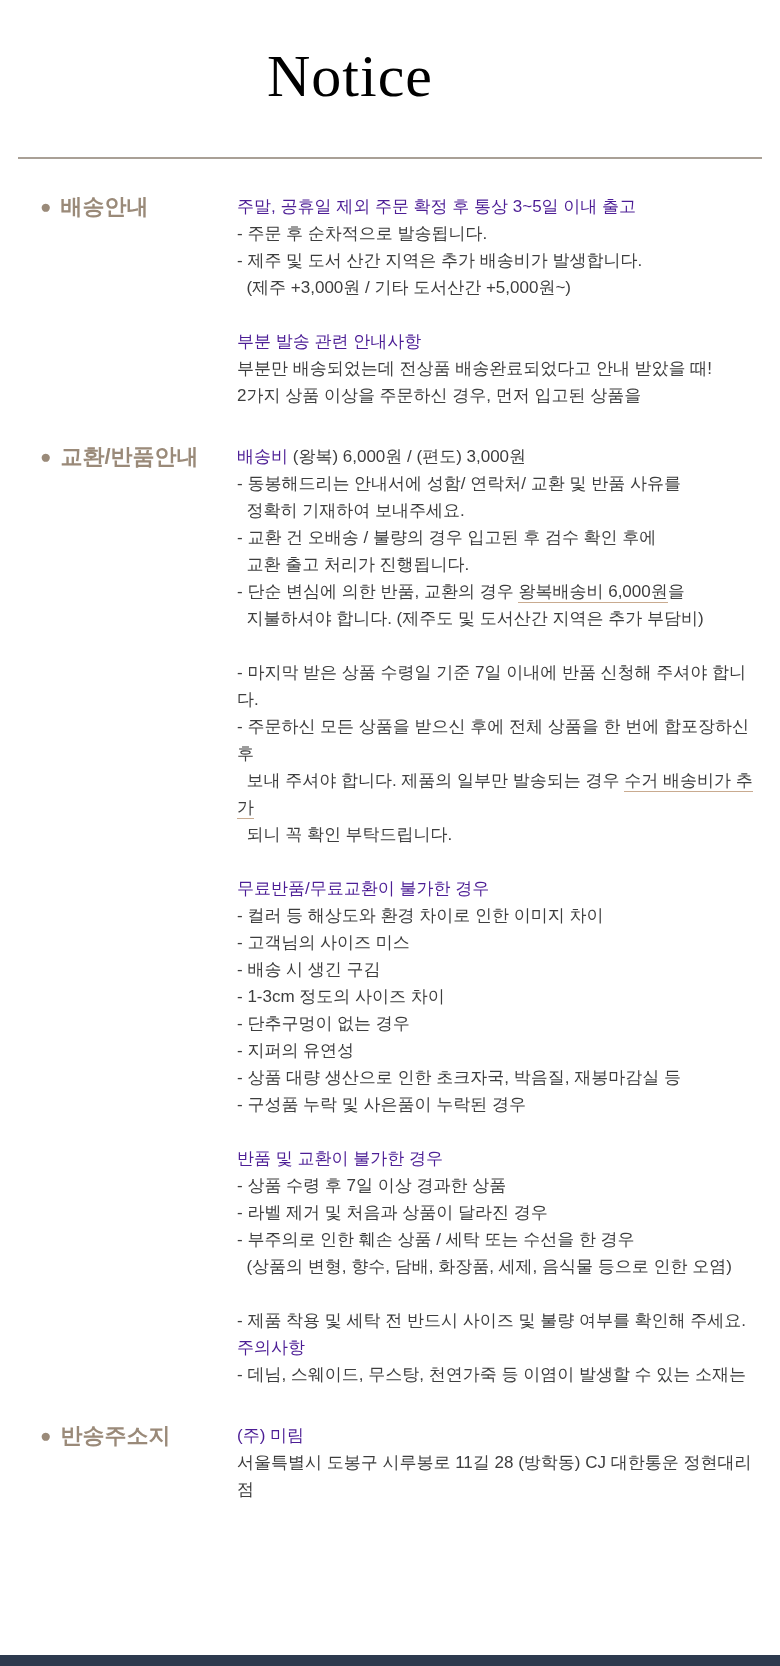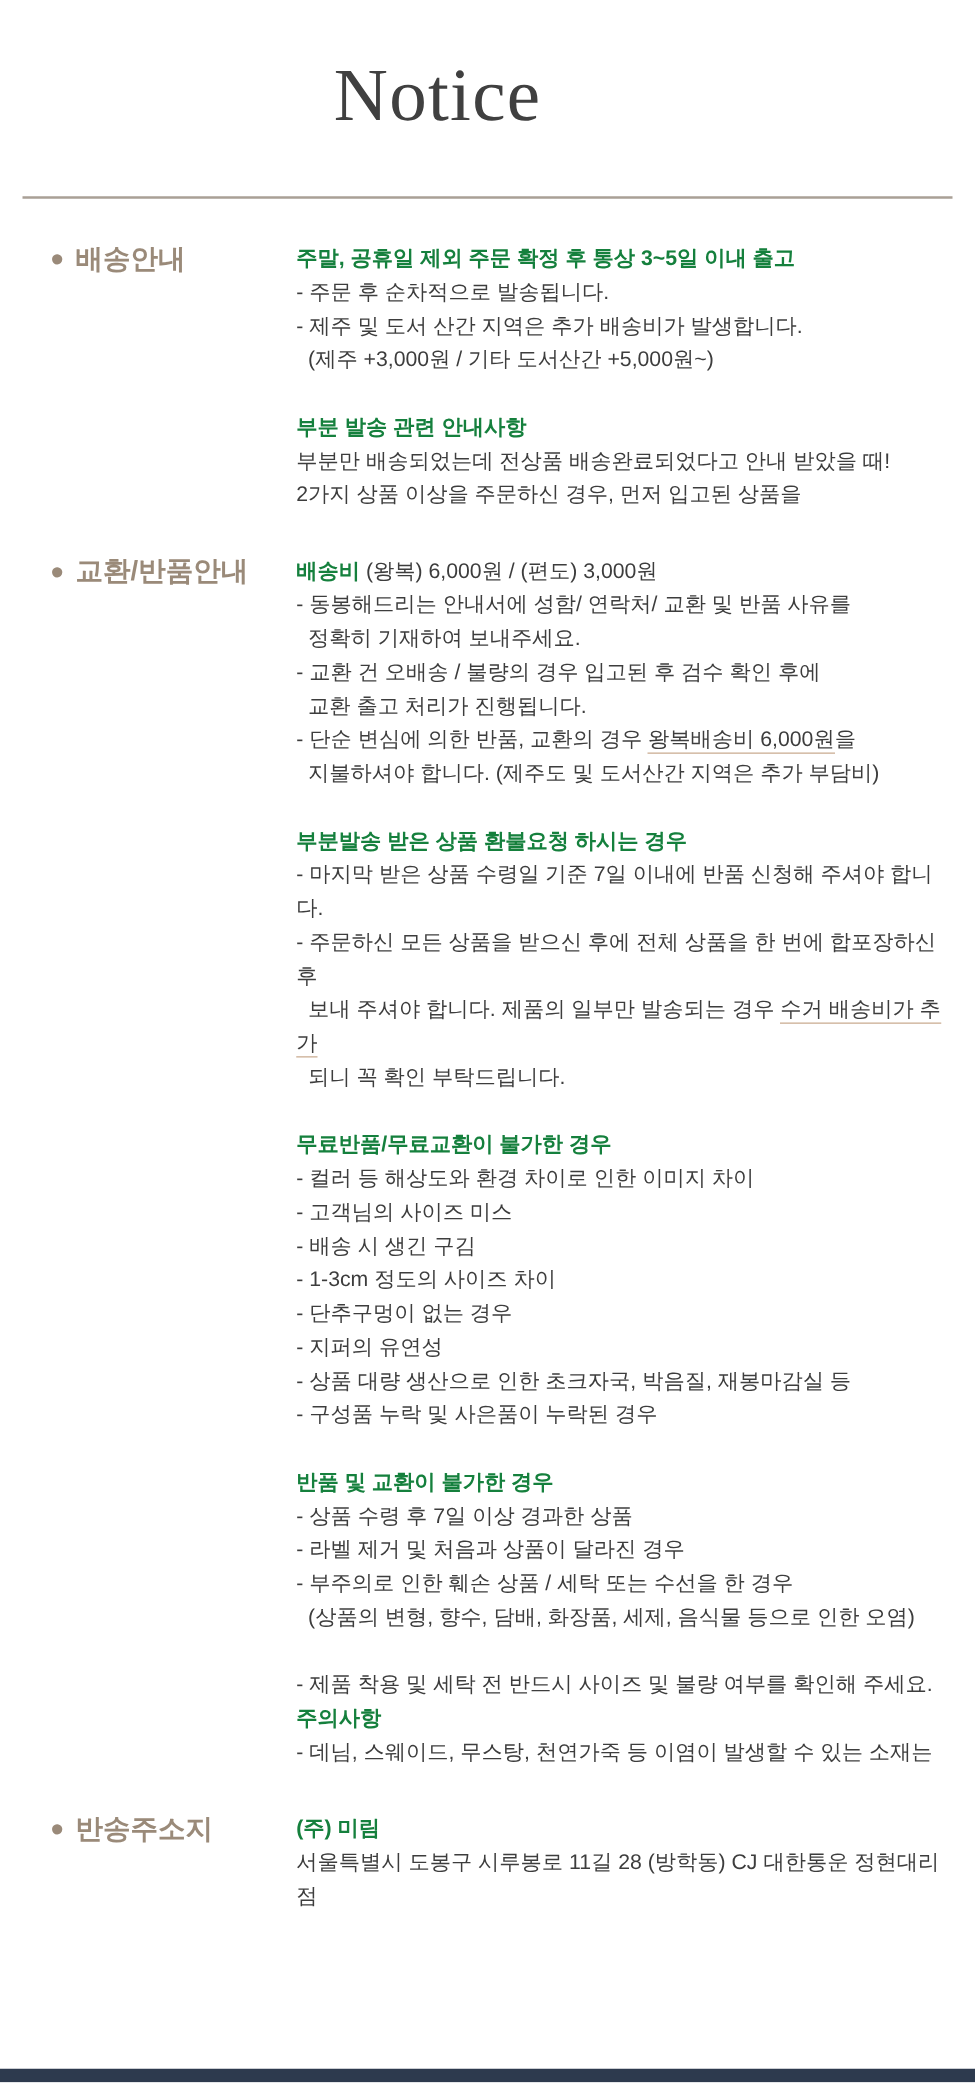--- a/index.html
+++ b/index.html
@@ -13,21 +13,21 @@
     overflow: hidden;
   }
   .title {
     width: 700px;
     margin-top: 42px;
     text-align: center;
     font-family: "Liberation Serif", "DejaVu Serif", serif;
     font-weight: 400;
     font-size: 60px;
     line-height: 1.15;
-    color: #404040;
+    color: #000000;
     letter-spacing: 1px;
   }
   .divider {
     border: none;
     border-top: 2px solid #a9a096;
     margin: 46px 18px 0 18px;
   }
   .sec {
     display: flex;
     align-items: flex-start;
@@ -60,22 +60,22 @@
     color: #3d3d3d;
   }
   .block + .block { margin-top: 27px; }
   .line {
     white-space: pre-wrap;
     font-size: 17px;
     line-height: 27px;
     color: #3d3d3d;
   }
   .lead {
-    color: #15803d;
-    font-weight: 700;
+    color: #4c1d95;
+    font-weight: 400;
   }
   .uline {
     border-bottom: 1.5px solid #c9ab90;
     padding-bottom: 1px;
   }
   .bottom-bar {
     position: absolute;
     left: 0;
     bottom: 0;
     width: 100%;
@@ -112,21 +112,20 @@
           <div class="block">
             <p class="line"><span class="lead">배송비</span><span> (왕복) 6,000원 / (편도) 3,000원</span></p>
             <p class="line"><span>- 동봉해드리는 안내서에 성함/ 연락처/ 교환 및 반품 사유를</span></p>
             <p class="line"><span>  정확히 기재하여 보내주세요.</span></p>
             <p class="line"><span>- 교환 건 오배송 / 불량의 경우 입고된 후 검수 확인 후에</span></p>
             <p class="line"><span>  교환 출고 처리가 진행됩니다.</span></p>
             <p class="line"><span>- 단순 변심에 의한 반품, 교환의 경우 </span><span class="uline">왕복배송비 6,000원</span><span>을</span></p>
             <p class="line"><span>  지불하셔야 합니다. (제주도 및 도서산간 지역은 추가 부담비)</span></p>
           </div>
           <div class="block">
-            <p class="line"><span class="lead">부분발송 받은 상품 환불요청 하시는 경우</span></p>
             <p class="line"><span>- 마지막 받은 상품 수령일 기준 7일 이내에 반품 신청해 주셔야 합니다.</span></p>
             <p class="line"><span>- 주문하신 모든 상품을 받으신 후에 전체 상품을 한 번에 합포장하신 후</span></p>
             <p class="line"><span>  보내 주셔야 합니다. 제품의 일부만 발송되는 경우 </span><span class="uline">수거 배송비가 추가</span></p>
             <p class="line"><span>  되니 꼭 확인 부탁드립니다.</span></p>
           </div>
           <div class="block">
             <p class="line"><span class="lead">무료반품/무료교환이 불가한 경우</span></p>
             <p class="line"><span>- 컬러 등 해상도와 환경 차이로 인한 이미지 차이</span></p>
             <p class="line"><span>- 고객님의 사이즈 미스</span></p>
             <p class="line"><span>- 배송 시 생긴 구김</span></p>

